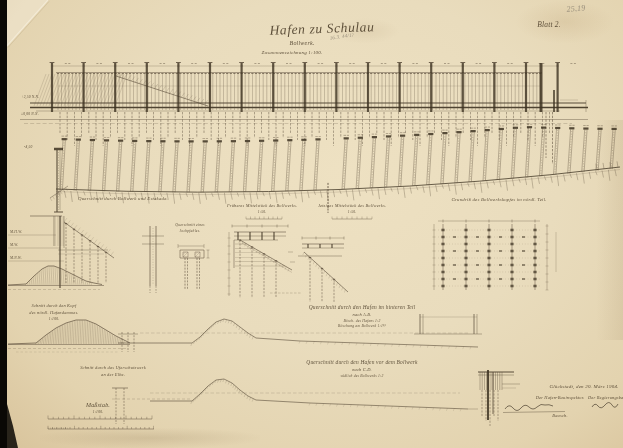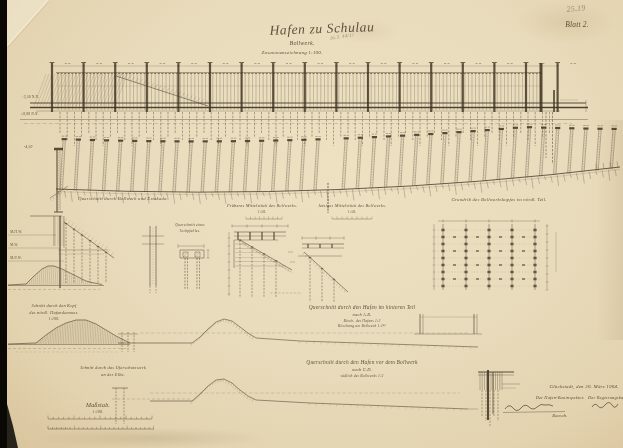--- a/index.html
+++ b/index.html
@@ -1488,21 +1488,21 @@
       <g>
         <path d="M7,404 L13,426 L18,448 L7,448 Z" fill="#090704" stroke="none" stroke-width="0.6" opacity="0.85"></path>
       </g>
     </svg>
 
   <div class="t lg" style="left:252px;top:22px;width:140px;transform:rotate(-2deg);">Hafen zu Schulau</div>
   <div class="t md" style="left:257px;top:40px;width:90px;">Bollwerk.</div>
   <div class="t sm" style="left:232px;top:50px;width:120px;">Zusammenzeichnung 1:100.</div>
   <div class="t sm pencil" style="left:312px;top:34px;width:60px;transform:rotate(-8deg);">16.3. 44/17</div>
   <div class="t pencil" style="left:556px;top:5px;width:40px;font-size:8px;transform:rotate(-5deg);">25,19</div>
-  <div class="t" style="left:552px;top:21px;width:50px;font-size:7.5px;">Blatt 2.</div>
+  <div class="t" style="left:524px;top:21px;width:50px;font-size:7.5px;">Blatt 2.</div>
 
   <div class="t cap" style="left:60px;top:196px;width:126px;">Querschnitt durch Bollwerk und Estakade.</div>
   <div class="t cap2" style="left:212px;top:204px;width:100px;">Früheres Mittelstück des Bollwerks.</div>
   <div class="t xs" style="left:212px;top:211px;width:100px;">1:50.</div>
   <div class="t cap2" style="left:302px;top:204px;width:100px;">Jetziges Mittelstück des Bollwerks.</div>
   <div class="t xs" style="left:302px;top:211px;width:100px;">1:50.</div>
   <div class="t cap" style="left:434px;top:197px;width:130px;">Grundriß des Bollwerkskopfes im nördl. Teil.</div>
 
   <div class="t xs" style="left:158px;top:224px;width:64px;">Querschnitt eines</div>
   <div class="t xs" style="left:158px;top:230px;width:64px;">Jochpfahles.</div>

